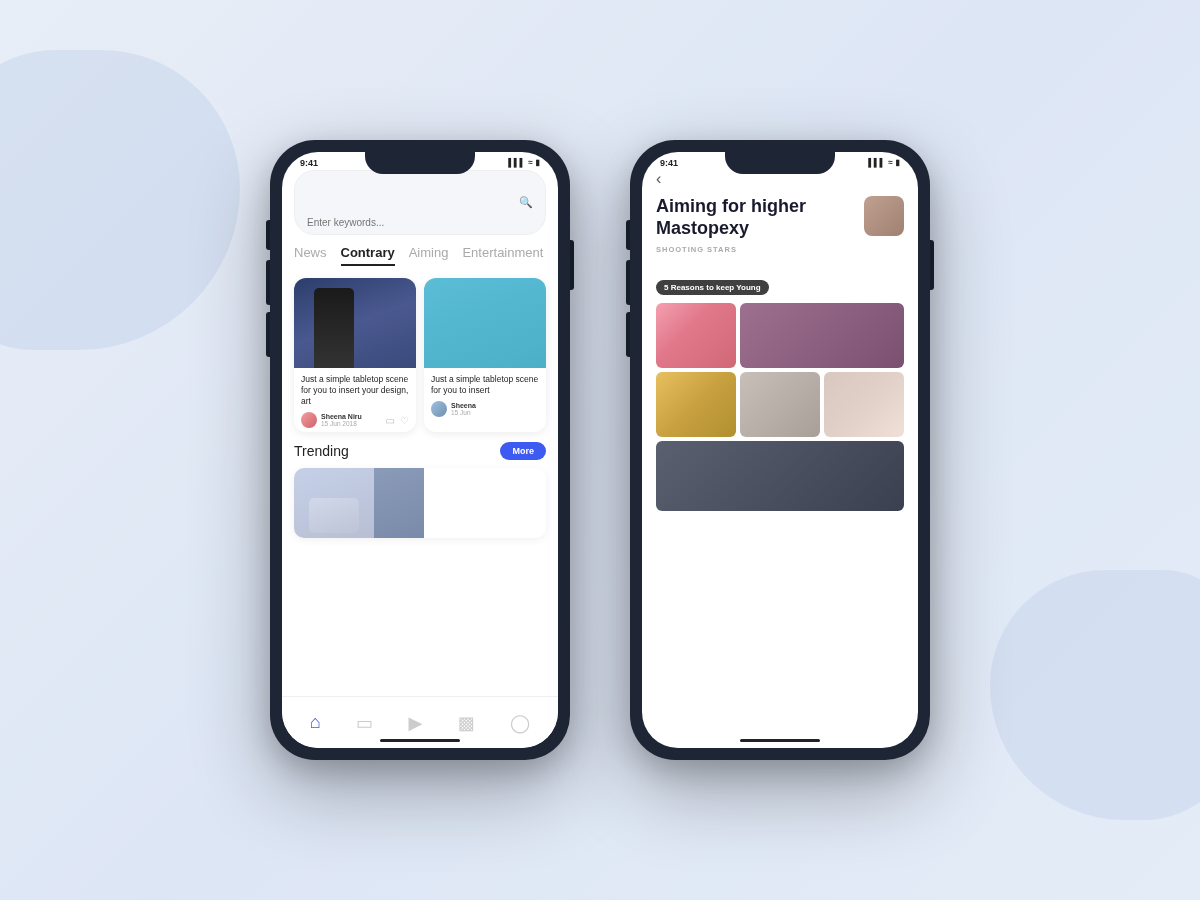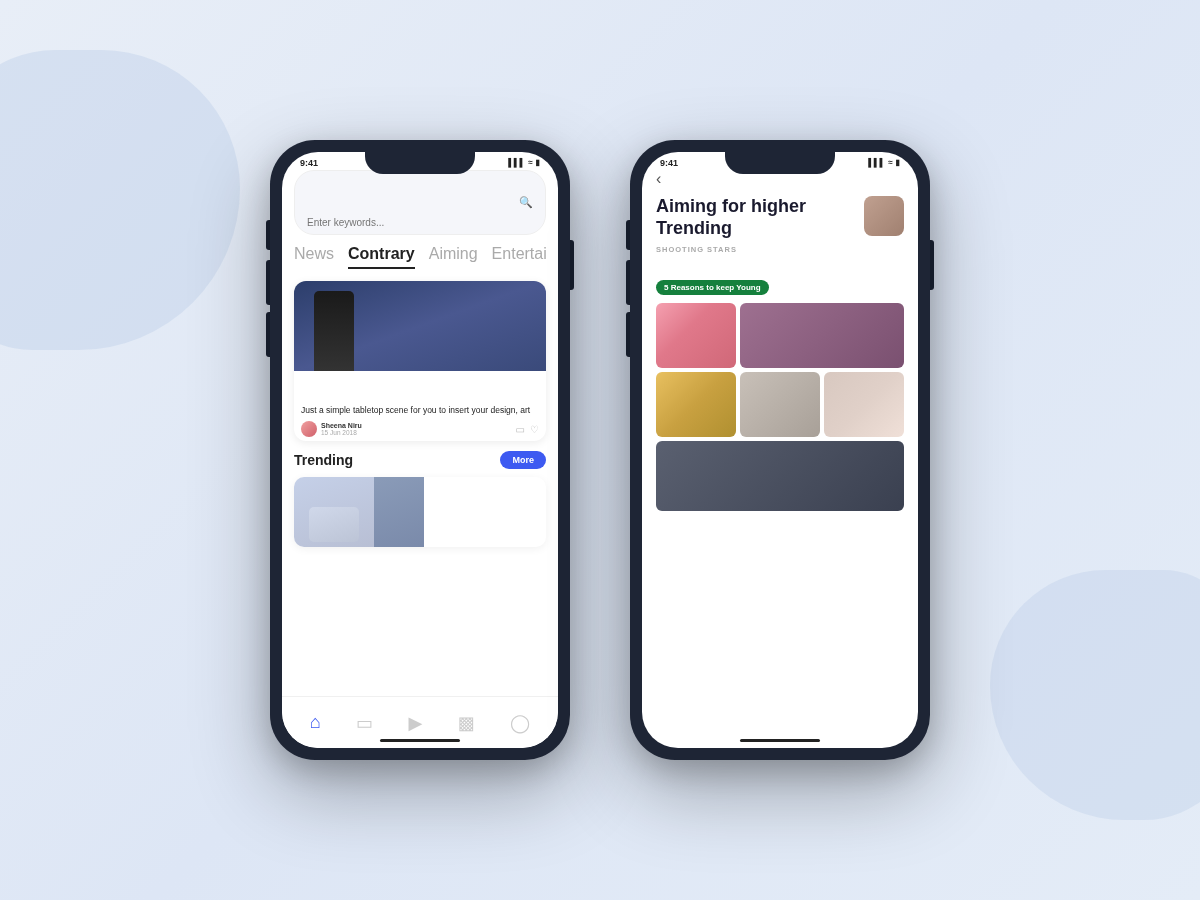--- a/index.html
+++ b/index.html
@@ -110,21 +110,21 @@
     }
     .search-icon { color: #aaa; font-size: 11px; }
     
     .category-tabs {
       display: flex;
       gap: 14px;
       margin-bottom: 12px;
       overflow: hidden;
     }
     .cat-tab {
-      font-size: 16px;
+      font-size: 13px;
       color: #aaa;
       font-weight: 500;
       white-space: nowrap;
       padding-bottom: 4px;
       cursor: pointer;
     }
     .cat-tab.active {
       color: #222;
       font-weight: 700;
       border-bottom: 2px solid #222;
@@ -153,21 +153,21 @@
       position: absolute;
       bottom: 0; left: 20px;
       width: 40px; height: 80px;
       background: linear-gradient(180deg, #1a1a1a 0%, #333 100%);
       border-radius: 5px 5px 0 0;
     }
     .article-img-2 {
       background: linear-gradient(160deg, #5bbcd6 0%, #4ab0c8 100%);
       width: 100%; height: 90px;
     }
-    .article-body { padding: 6px 7px 4px; margin-top: 28px; }
+    .article-body { padding: 6px 7px 4px; }
     .article-title {
       font-size: 8.5px;
       color: #222;
       line-height: 1.3;
       margin-bottom: 5px;
       font-weight: 500;
     }
     .article-meta {
       display: flex;
       align-items: center;
@@ -188,21 +188,21 @@
     .author-name { font-size: 7px; font-weight: 600; color: #333; }
     .author-date { font-size: 6.5px; color: #aaa; }
     .article-actions { display: flex; gap: 5px; align-items: center; color: #bbb; font-size: 10px; }
     
     .trending-header {
       display: flex;
       justify-content: space-between;
       align-items: center;
       margin-bottom: 8px;
     }
-    .trending-title { font-size: 14px; font-weight: 700; color: #222; }
+    .trending-title { font-size: 14px; font-weight: 400; color: #222; }
     .more-btn {
       background: #3d5af1;
       color: #fff;
       border: none;
       border-radius: 15px;
       padding: 4px 12px;
       font-size: 9px;
       font-weight: 600;
       cursor: pointer;
     }
@@ -277,21 +277,21 @@
       border-radius: 8px;
       background: linear-gradient(135deg, #c0a090, #a08070);
       flex-shrink: 0;
       margin-left: 8px;
     }
     .article-category-label { font-size: 7.5px; color: #aaa; font-weight: 700; letter-spacing: 1px; text-transform: uppercase; margin-bottom: 22px; }
     .article-excerpt { font-size: 9px; color: #555; line-height: 1.5; margin-bottom: 16px; }
     .section-title { font-size: 16px; font-weight: 800; color: #1a1a2e; margin-bottom: 8px; }
     .section-badge {
       display: inline-block;
-      background: #15803d;
+      background: #404040;
       color: #fff;
       font-size: 8px;
       font-weight: 700;
       padding: 3px 8px;
       border-radius: 10px;
       margin-bottom: 8px;
     }
     .photo-grid {
       display: grid;
       grid-template-columns: 1fr 1fr 1fr;
@@ -400,20 +400,35 @@
                     <span class="author-date">15 Jun 2018</span>
                   </div>
                 </div>
                 <div class="article-actions">
                   <span>▭</span>
                   <span>♡</span>
                 </div>
               </div>
             </div>
           </div>
+          <div class="article-card">
+            <div class="article-img-2"></div>
+            <div class="article-body">
+              <div class="article-title">Just a simple tabletop scene for you to insert</div>
+              <div class="article-meta">
+                <div class="author-info">
+                  <div class="author-avatar" style="background: linear-gradient(135deg, #a0c0e0, #7090b0);"></div>
+                  <div class="author-details">
+                    <span class="author-name">Sheena</span>
+                    <span class="author-date">15 Jun</span>
+                  </div>
+                </div>
+              </div>
+            </div>
+          </div>
         </div>
 
         <div class="trending-header">
           <span class="trending-title">Trending</span>
           <button class="more-btn">More</button>
         </div>
         <div class="trending-card">
           <div class="trending-left-img"></div>
           <div class="trending-right-img"></div>
         </div>
@@ -444,21 +459,21 @@
           <span>▌▌▌</span>
           <span>≈</span>
           <span>▮</span>
         </div>
       </div>
 
       <div class="p2-content">
         <span class="back-btn">‹</span>
 
         <div class="article-header">
-          <div class="article-main-title">Aiming for higher Trending</div>
+          <div class="article-main-title">Aiming for higher Mastopexy</div>
           <div class="article-thumb"></div>
         </div>
 
         <div class="article-category-label">SHOOTING STARS</div>
 
         <div class="section-badge">5 Reasons to keep Young</div>
 
         
         <div class="photo-grid" style="margin-bottom:4px;">
           <div class="photo-cell photo-1"></div>

